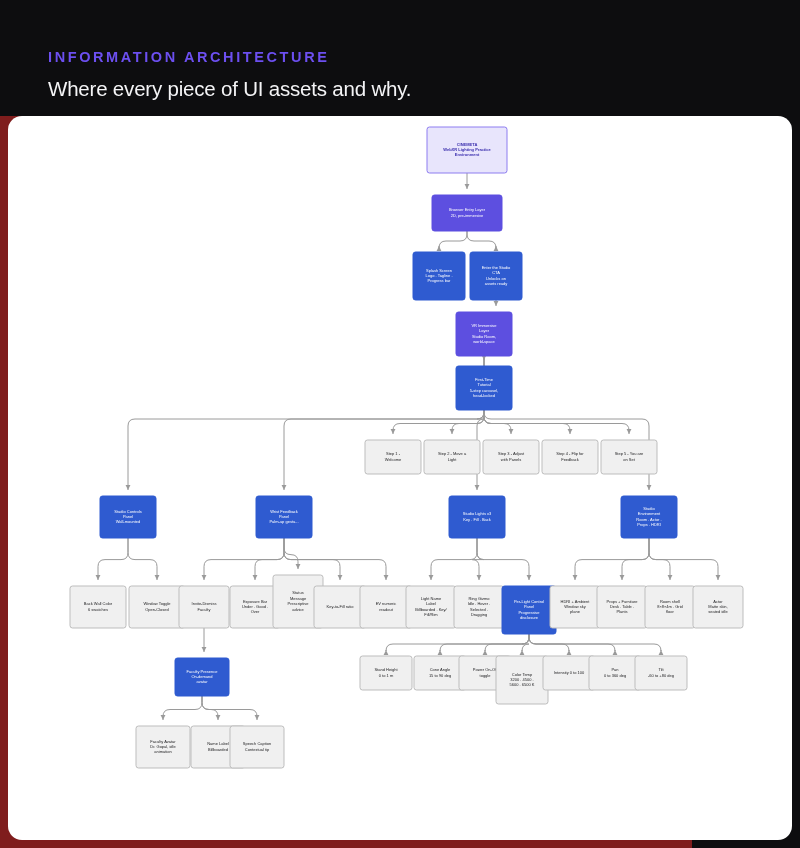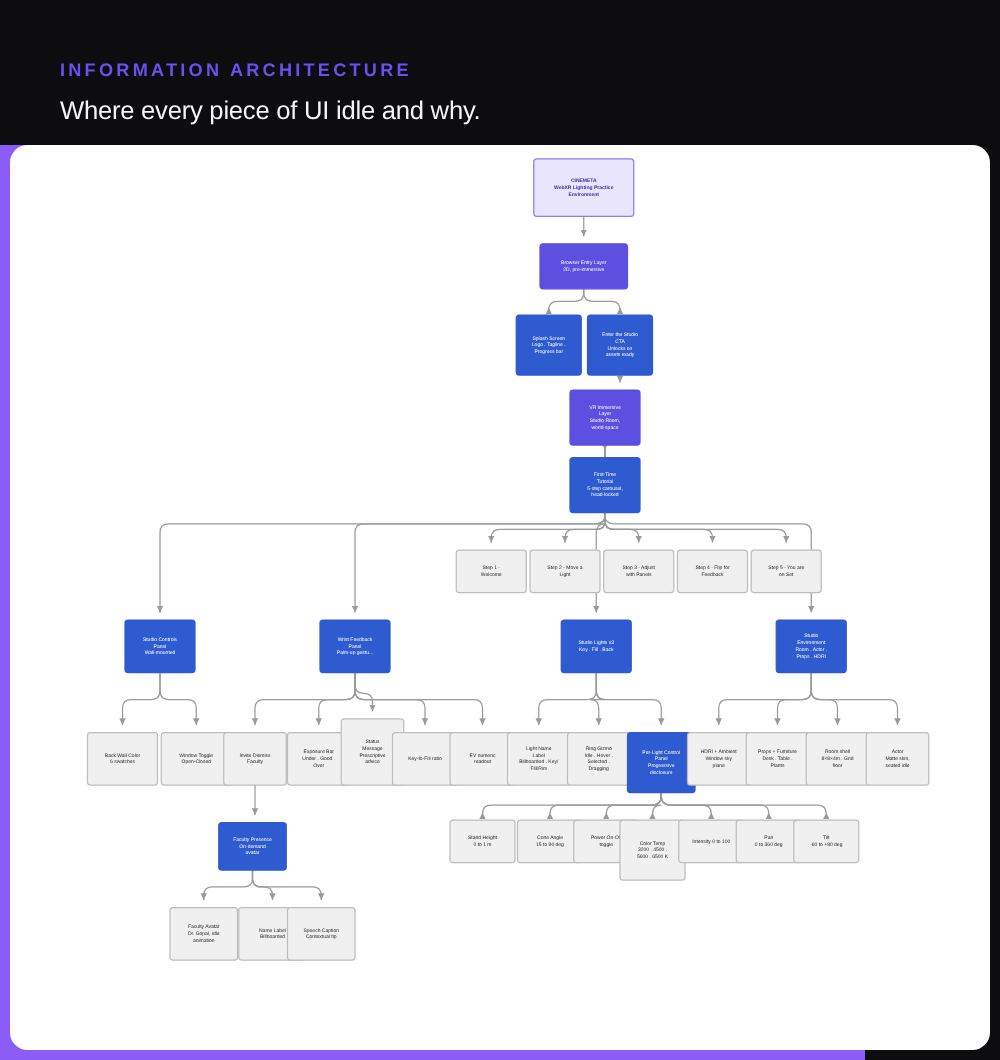--- a/index.html
+++ b/index.html
@@ -2,21 +2,21 @@
 <html><head>
 <meta charset="utf-8">
 <style>
   * { box-sizing: border-box; margin: 0; padding: 0; }
   html, body {
     width: 800px; height: 848px;
     background: #0d0d0f;
     font-family: "Liberation Sans", sans-serif;
     overflow: hidden;
   }
-  #root { position: relative; width: 692px; height: 848px; background: #8b5cf6; }
+  #root { position: relative; width: 692px; height: 848px; background: #7f1d1d; }
 
   
   .header { position: absolute; left: 0; top: 0; width: 800px; height: 116px; background: #0d0d0f; }
   .eyebrow {
     position: absolute; left: 48px; top: 48px;
     color: #6c4ff0; font-size: 14.5px; font-weight: 700;
     letter-spacing: 2.6px; line-height: 18px;
   }
   .headline {
     position: absolute; left: 48px; top: 75px;
@@ -45,21 +45,21 @@
   text.nl.purpledark { fill: #3b2fae; }
   text.nl.bold { font-weight: 700; }
 </style>
 </head>
 <body>
 
 <div id="root">
 
   <div class="header">
     <div class="eyebrow">INFORMATION ARCHITECTURE</div>
-    <div class="headline">Where every piece of UI idle and why.</div>
+    <div class="headline">Where every piece of UI assets and why.</div>
   </div>
 
   <div class="canvas">
     <svg class="flow" viewBox="0 0 784 724">
       <defs>
         <marker id="ar" markerWidth="7" markerHeight="7" refX="5.4" refY="2.6" orient="auto">
           <path d="M0,0 L5.4,2.6 L0,5.2 z" fill="#9a9a9a"></path>
         </marker>
       </defs>
       <g id="edges">

